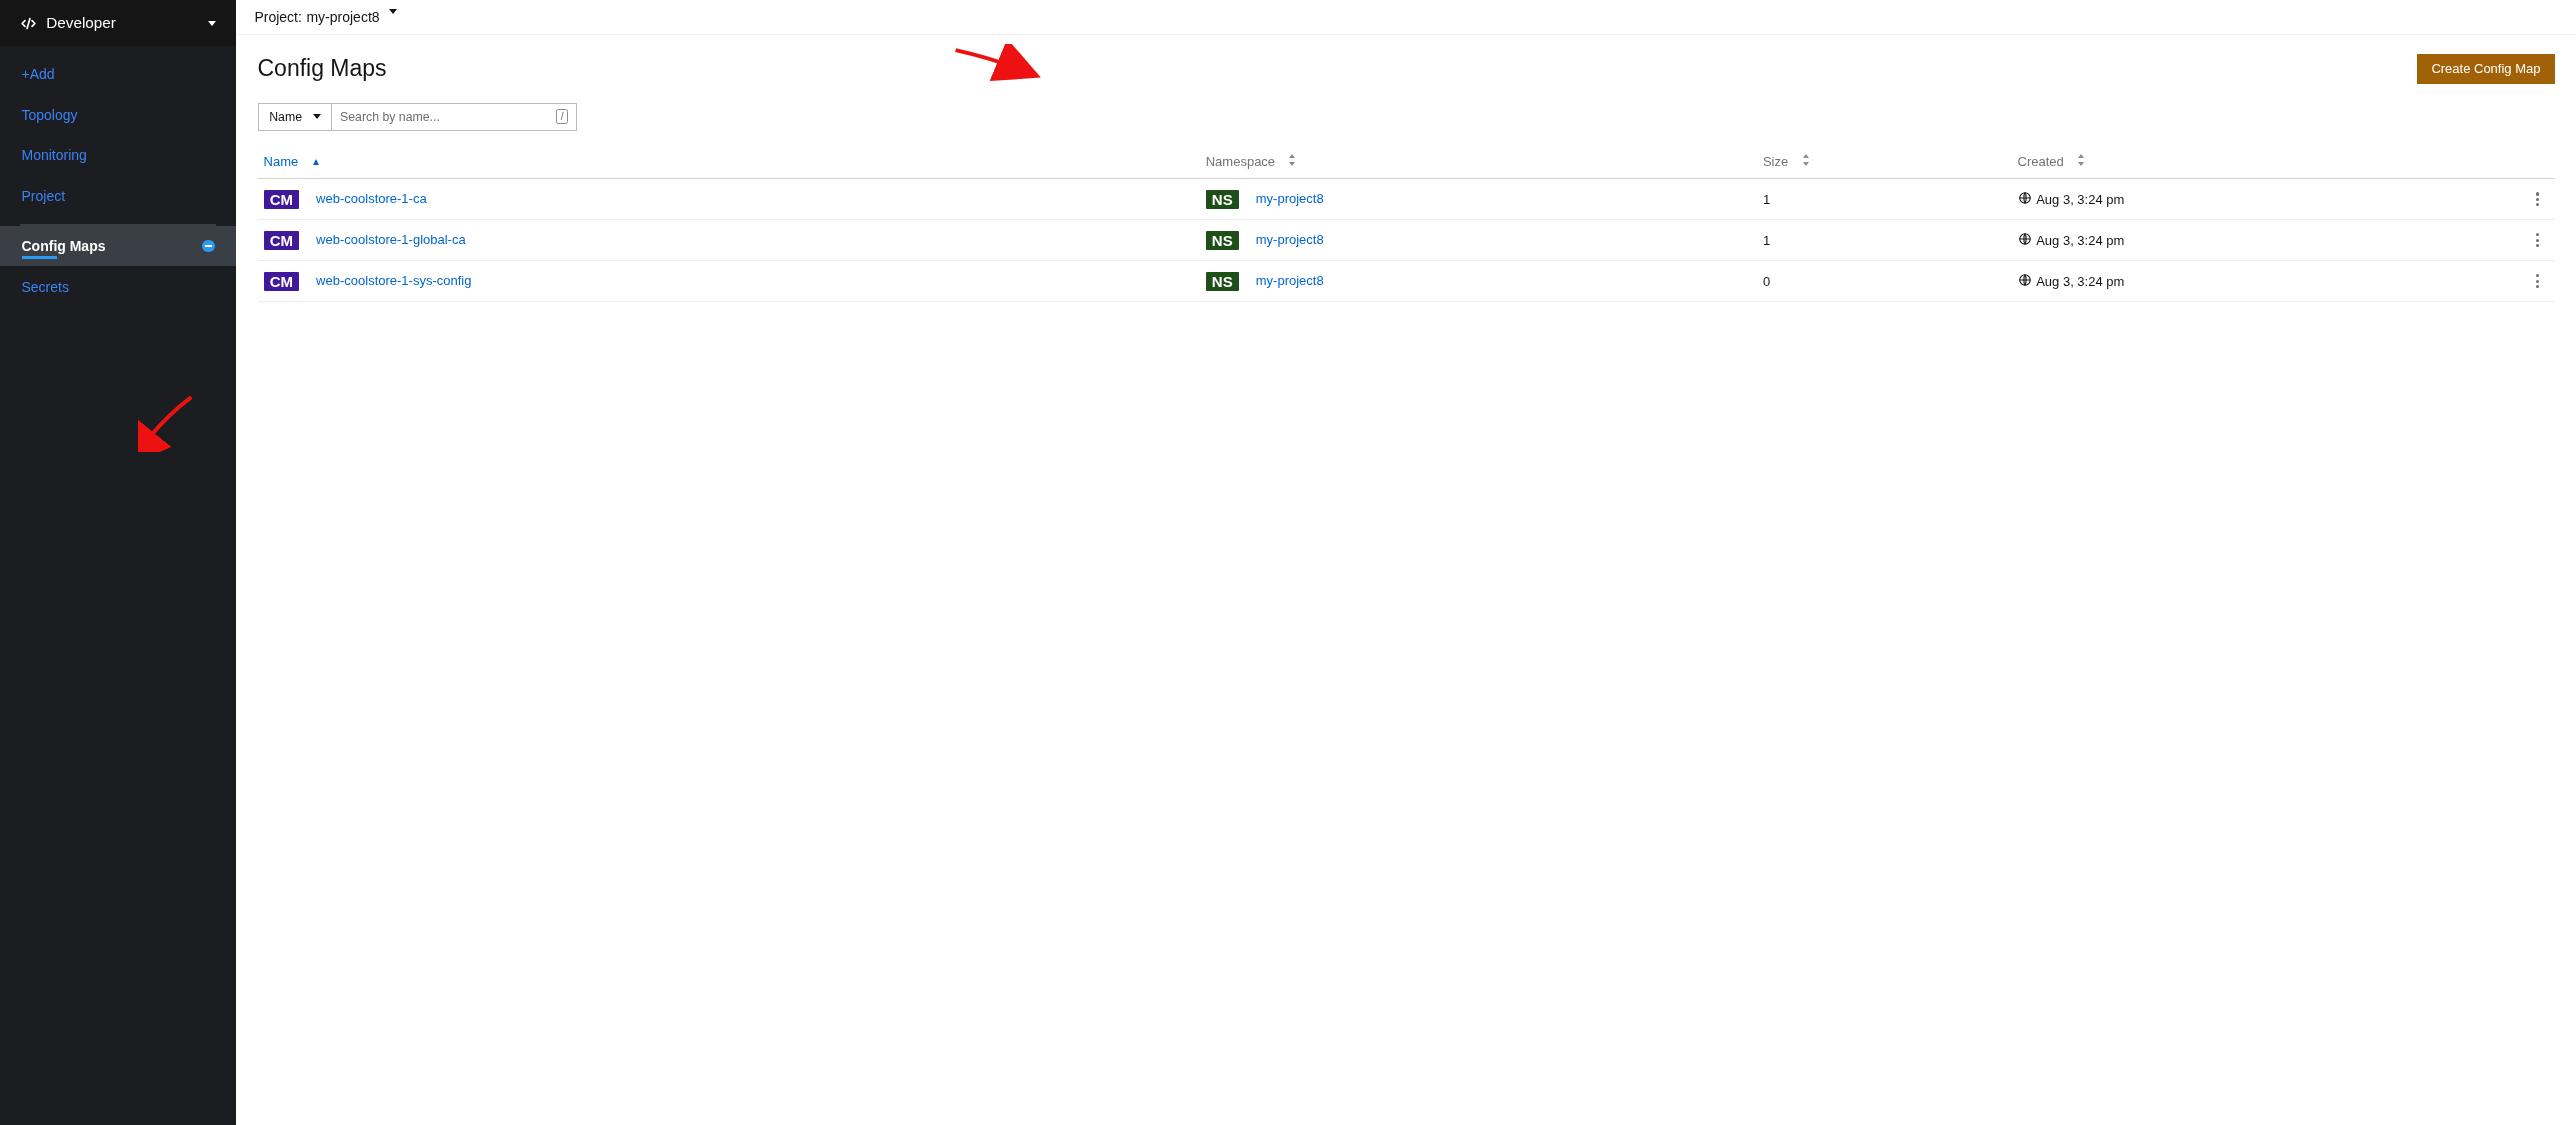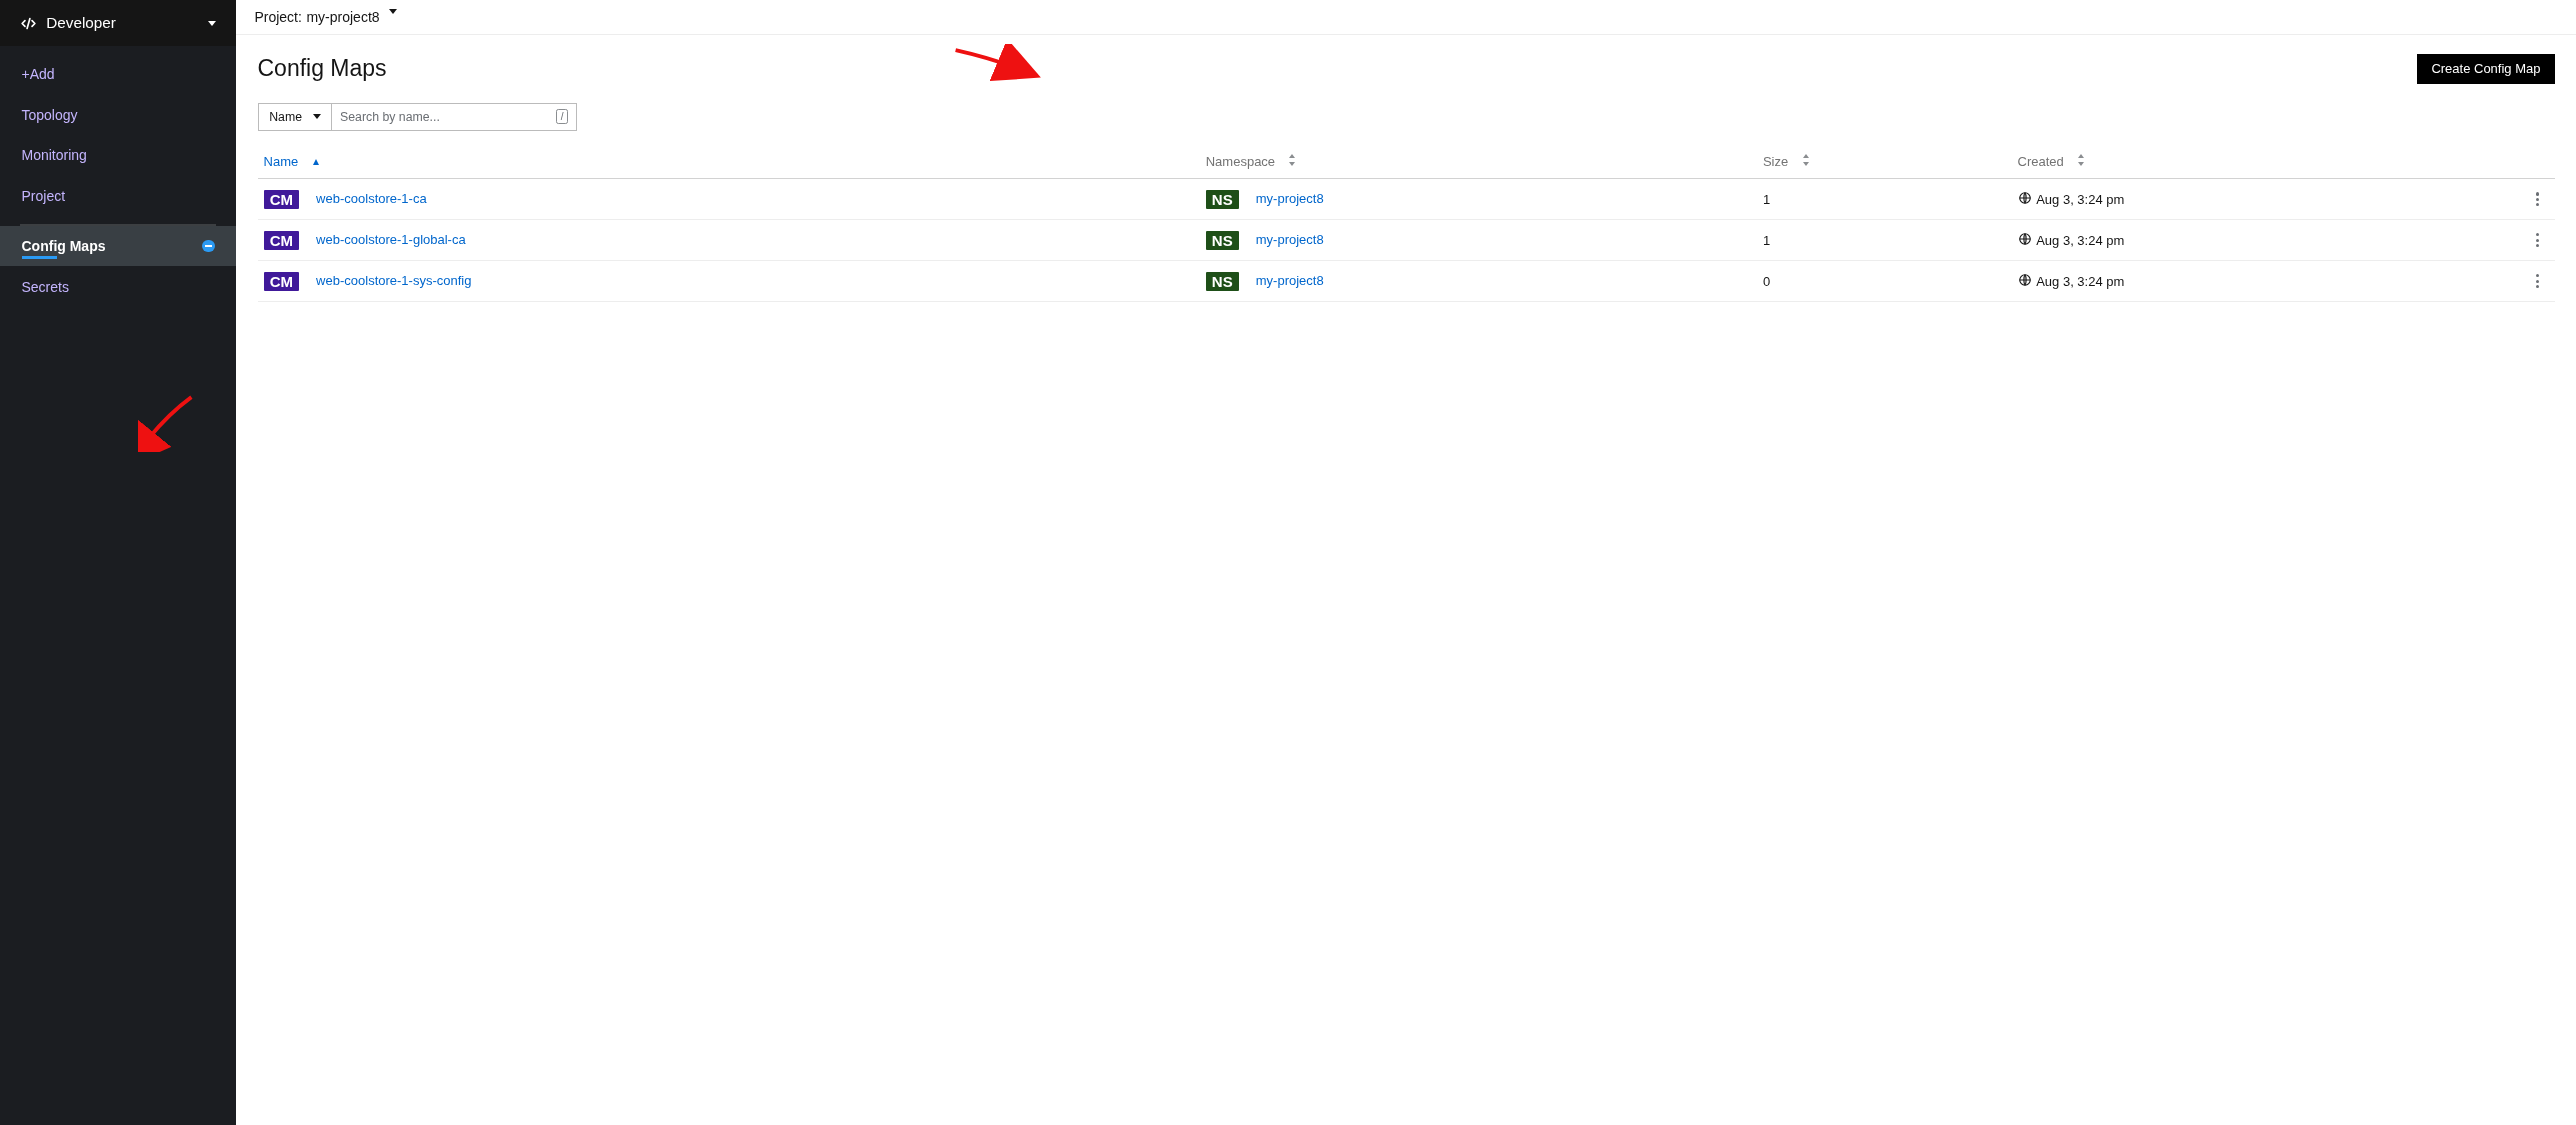--- a/index.html
+++ b/index.html
@@ -39,21 +39,21 @@
   }
 
   .nav-group { padding: 7.7px 0; }
   .nav-divider { border-top: 0.8px solid #3c3f42; margin: 0 20px; }
 
   .nav-item {
     display: flex;
     align-items: center;
     padding: 12.3px 21.5px;
     font-size: 14px;
-    color: #c4b5fd;
+    color: #3b82f6;
     cursor: pointer;
     position: relative;
   }
   .nav-item.active {
     background: #393f44;
     color: #fff;
     font-weight: 600;
   }
   .nav-item.active::after {
     content: "";
@@ -93,21 +93,21 @@
     display: flex;
     align-items: center;
     padding: 18.4px 21.5px 9.2px 21.5px;
   }
   .page-header h1 {
     font-size: 23px;
     font-weight: 500;
     flex: 1;
   }
   .btn-primary {
-    background: #000000;
+    background: #a16207;
     color: #fff;
     border: none;
     font-size: 13px;
     padding: 7.7px 14px;
     cursor: pointer;
   }
 
   .toolbar {
     display: flex;
     padding: 9.2px 21.5px 14px 21.5px;

